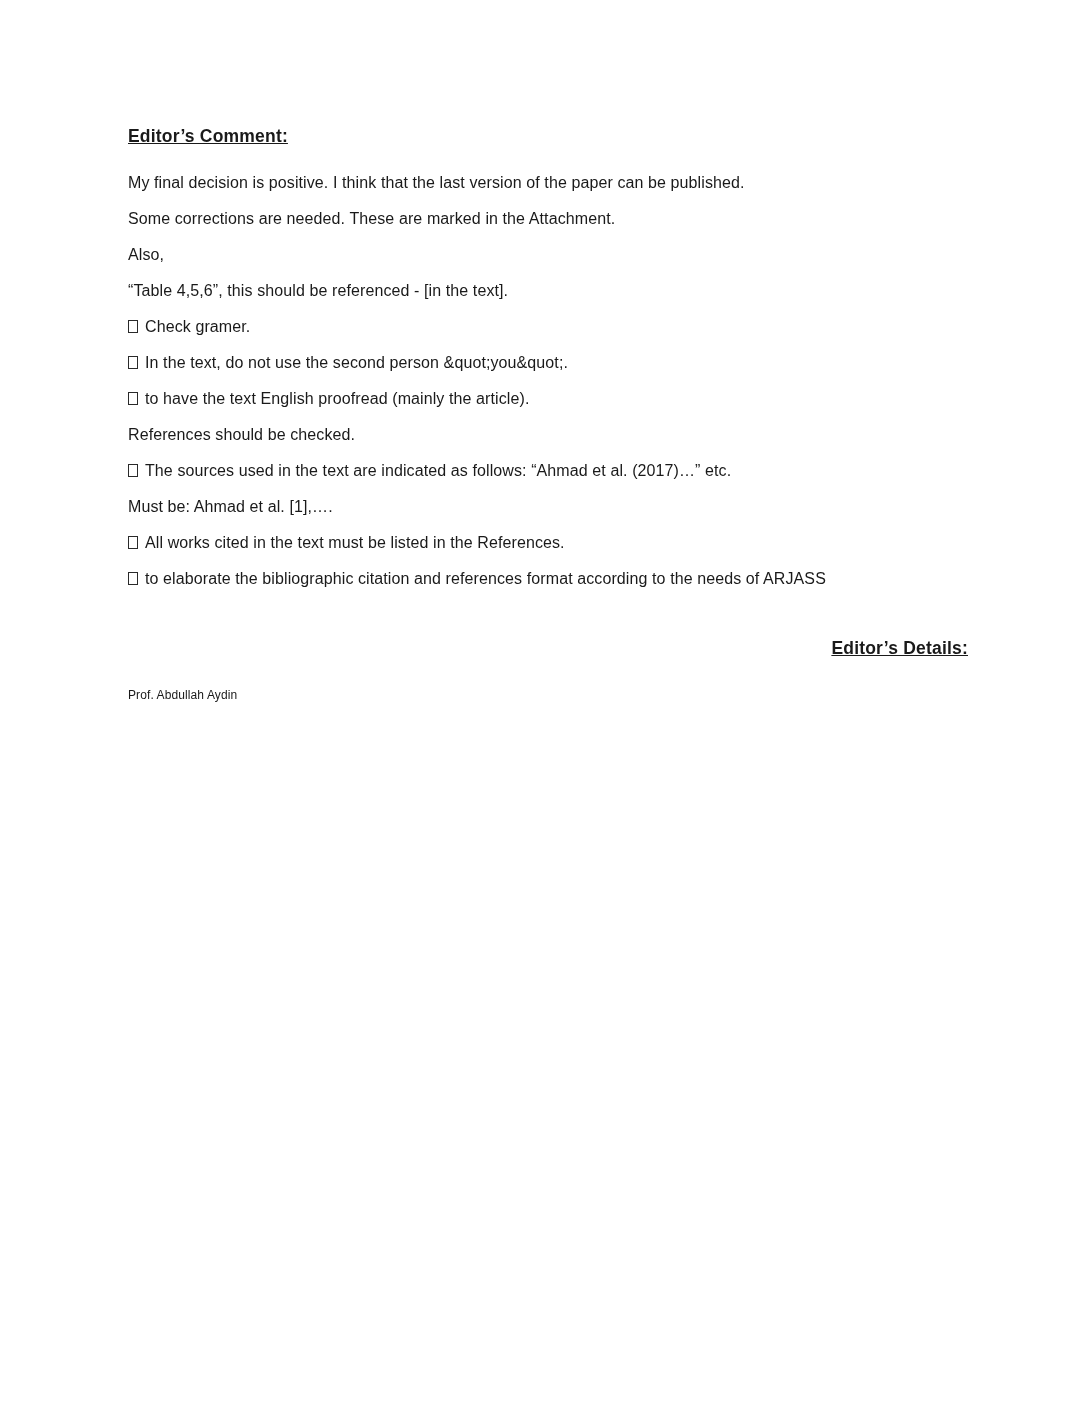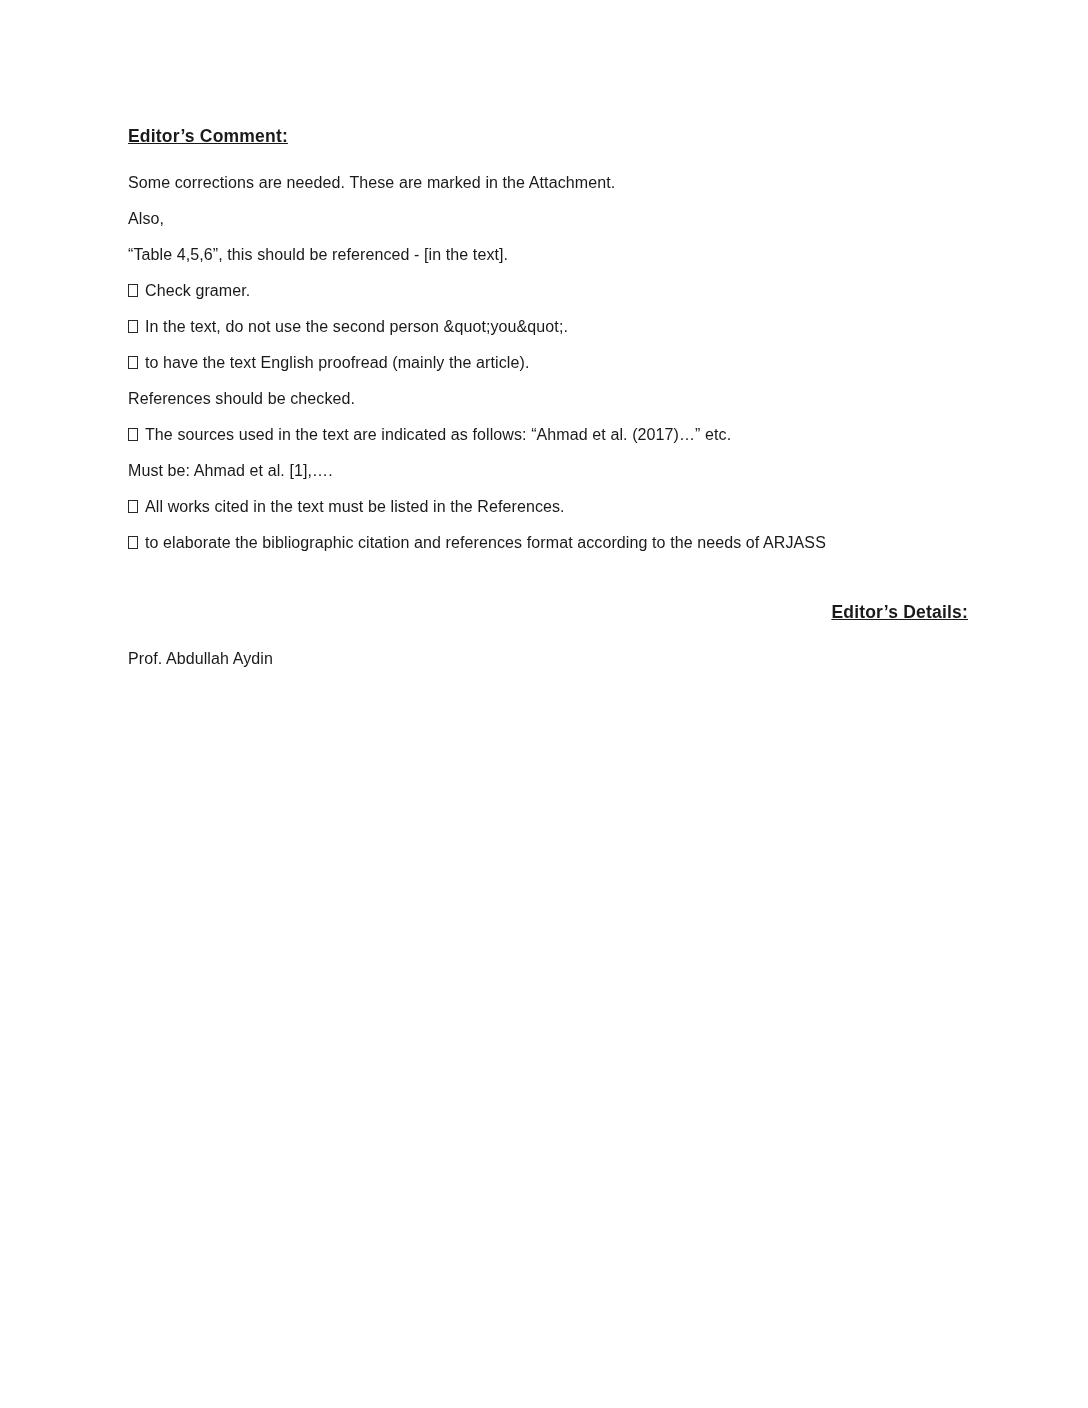--- a/index.html
+++ b/index.html
@@ -38,35 +38,36 @@
   }
   .tofu {
     display: inline-block;
     width: 10px;
     height: 13px;
     border: 1.4px solid #2a2a2a;
     margin-right: 7px;
     vertical-align: -1px;
   }
   .detail-line {
-    font-size: 16px;
+    font-size: 12px;
     line-height: 22px;
     letter-spacing: 0.1px;
   }
   .details-block {
     margin-top: 19px;
   }
 </style>
 </head>
 <body>
 
 <div class="page">
 
   <div class="heading">Editor’s Comment:</div>
 
+  <p class="para"><span>My final decision is positive. I think that the last version of the paper can be published.</span></p>
 
   <p class="para"><span>Some corrections are needed. These are marked in the Attachment.</span></p>
 
   <p class="para"><span>Also,</span></p>
 
 
   <p class="para"><span>“Table 4,5,6”, this should be referenced - [in the text].</span></p>
 
   <p class="para"><span class="tofu"></span><span>Check gramer.</span></p>
 

